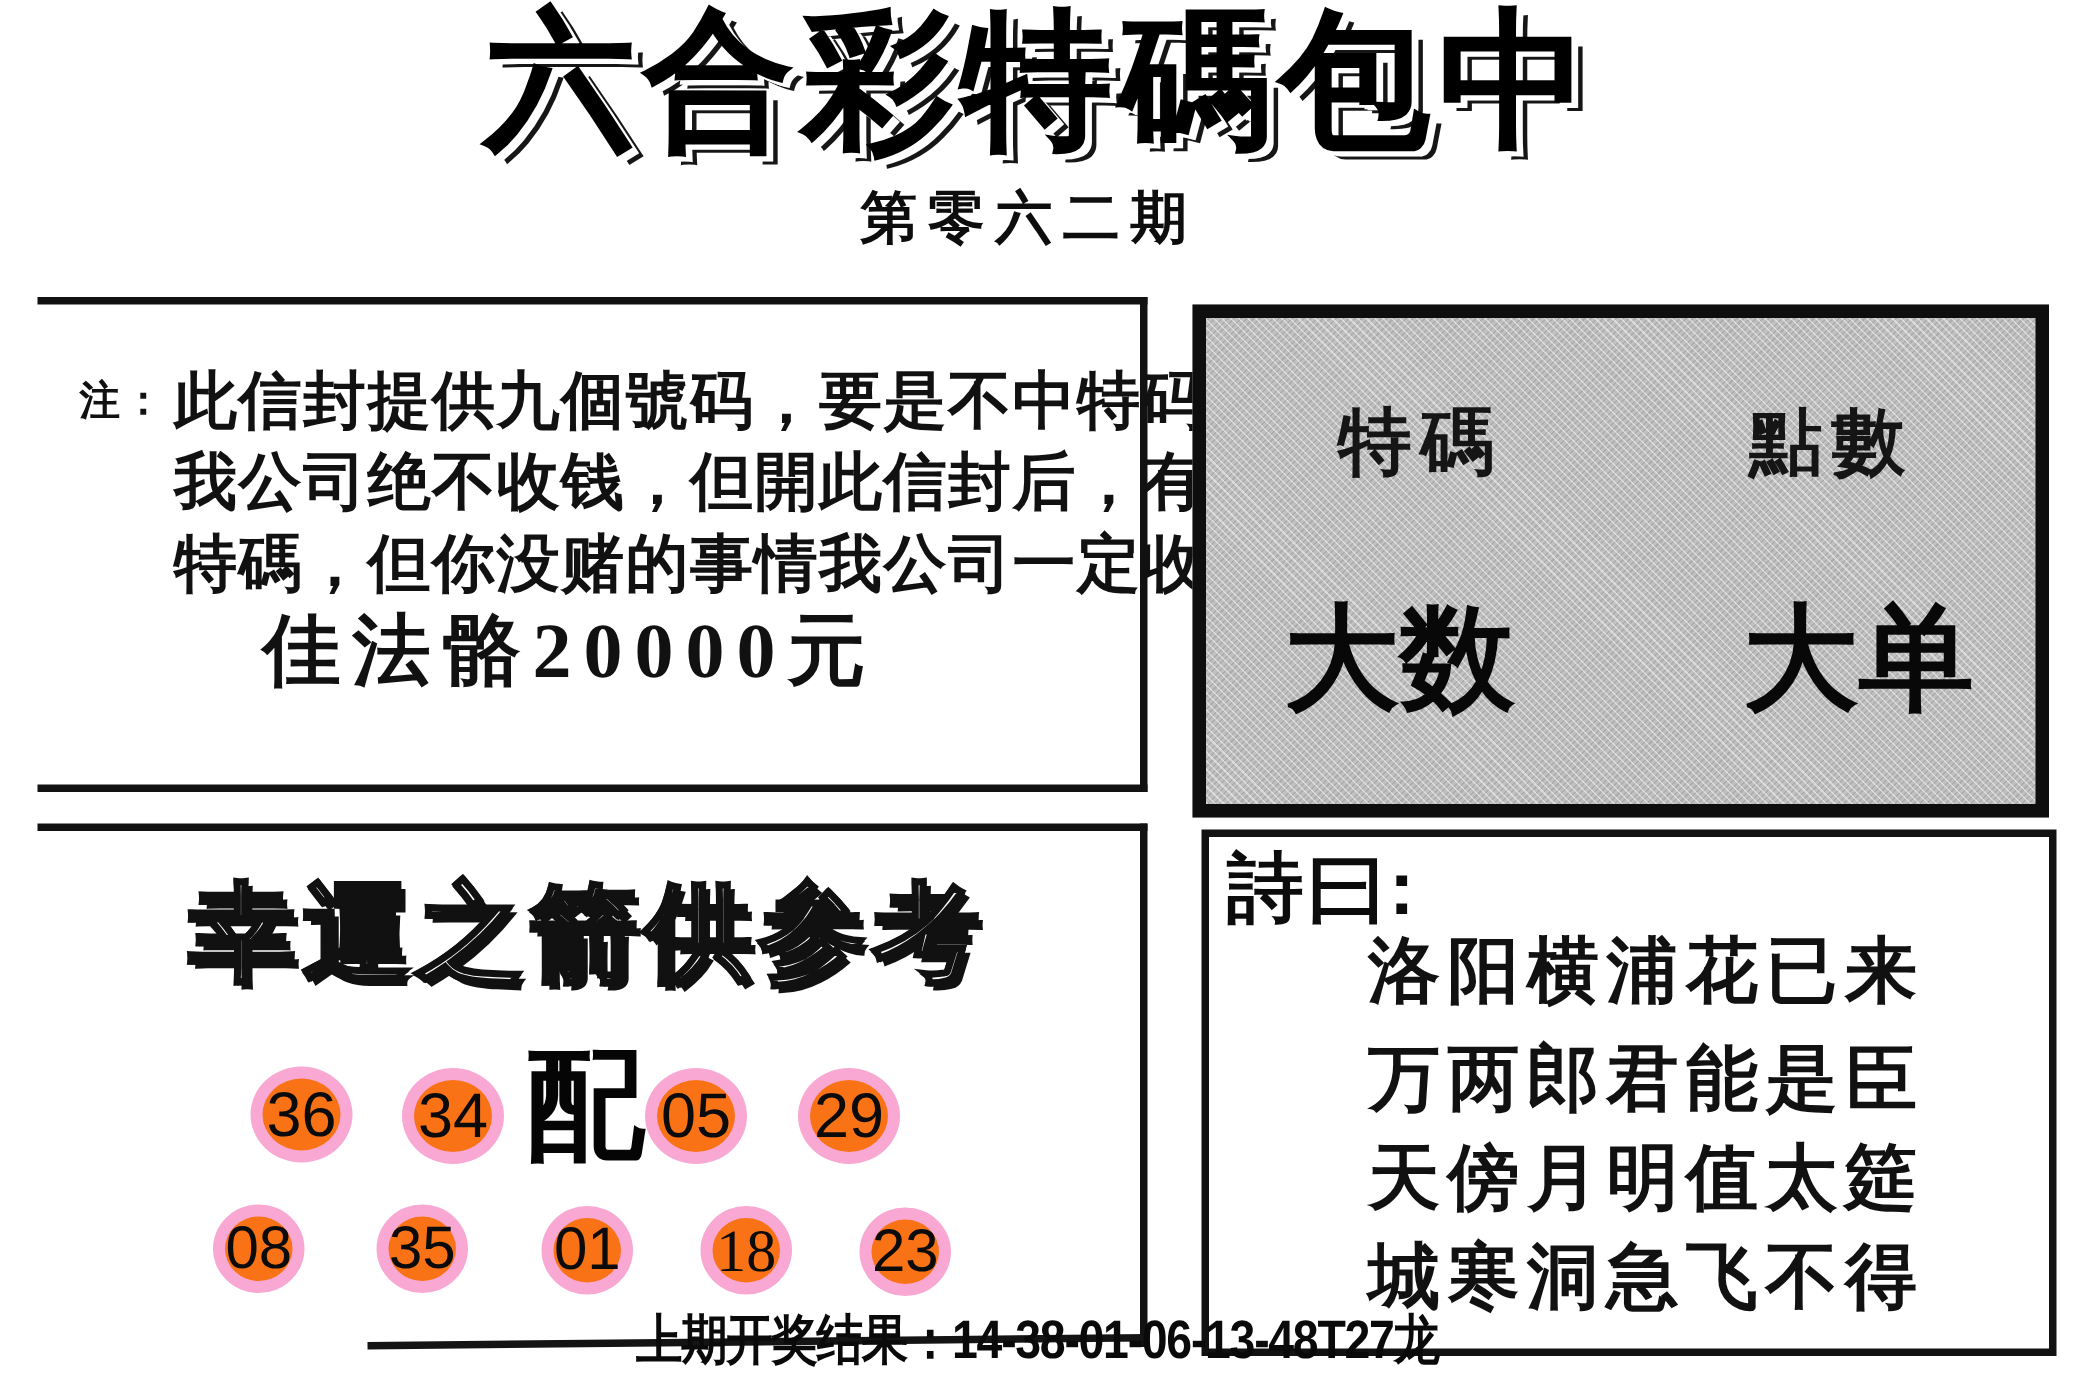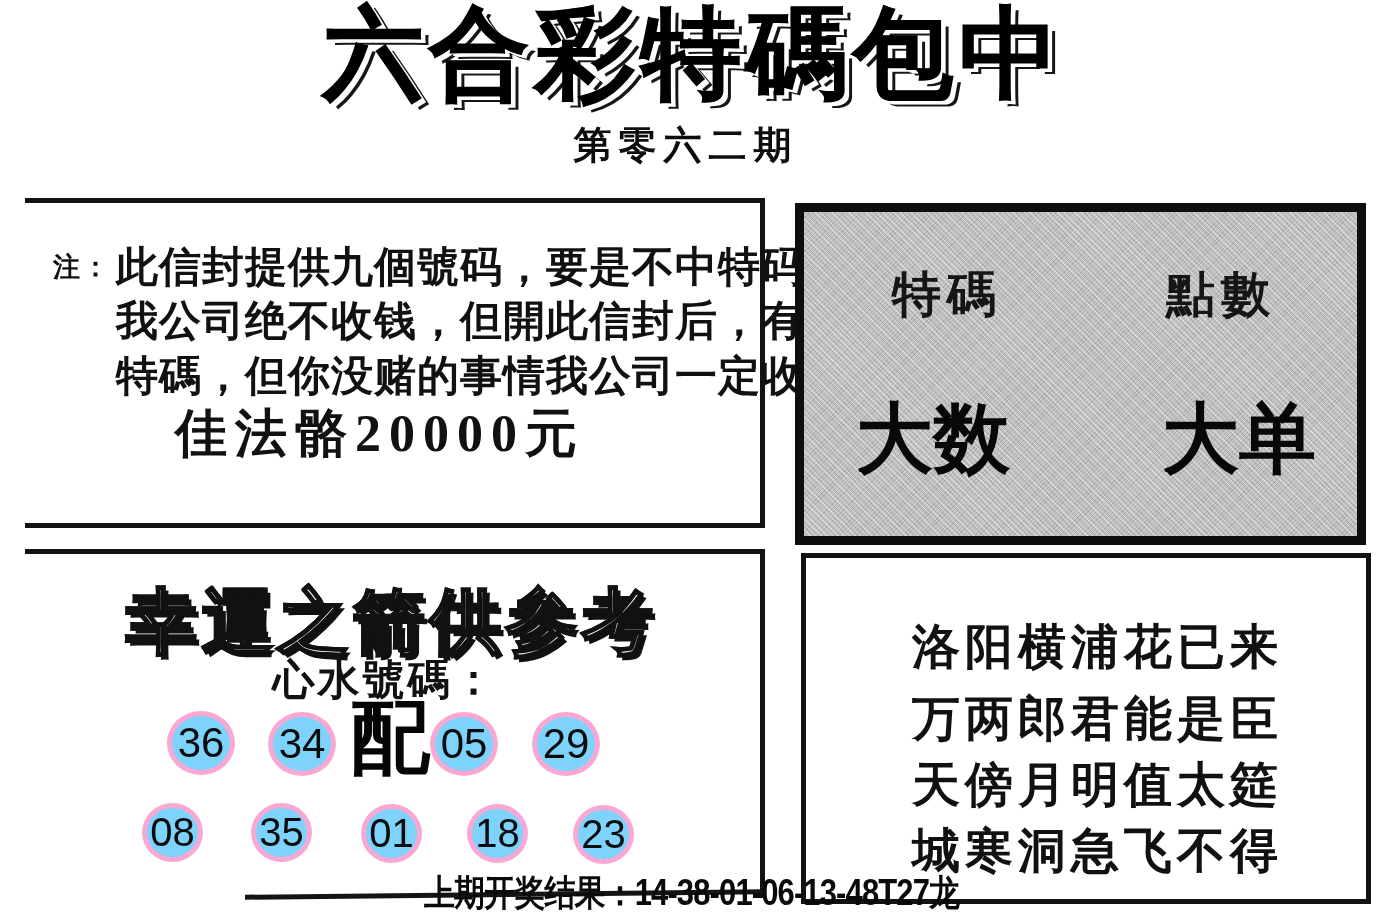--- a/index.html
+++ b/index.html
@@ -72,34 +72,34 @@
     position:absolute;left:392px;top:575px;transform:translateX(-50%);
     font-size:71px;font-weight:800;letter-spacing:5px;white-space:nowrap;
     color:#ffffff;-webkit-text-stroke:2.5px #111;
     text-shadow:4px 4px 0 #111,-1px -1px 0 #111,1px -1px 0 #111,-1px 1px 0 #111,1px 1px 0 #111;
   }
   .lucky-sub{
     position:absolute;left:385px;top:652px;transform:translateX(-50%);
     font-size:42px;font-weight:700;letter-spacing:3px;white-space:nowrap;
   }
   .circle{
-    position:absolute;border:5px solid #f9a8d4;border-radius:50%;background:#7dd3fc;
+    position:absolute;border:8px solid #f9a8d4;border-radius:50%;background:#f97316;
     display:flex;align-items:center;justify-content:center;
     font-family:"Liberation Sans","DejaVu Sans",sans-serif;color:#0b0b0b;
   }
   .r1{width:68px;height:64px;font-size:42px;}
   .r2{width:61px;height:59px;font-size:40px;}
   .c10{left:167px;top:711px;}
   .c11{left:268px;top:712px;}
   .c12{left:430px;top:712px;}
   .c13{left:532px;top:712px;}
   .c20{left:142px;top:803px;}
   .c21{left:251px;top:803px;}
   .c22{left:361px;top:804px;}
-  .c23{left:467px;top:804px;}
+  .c23{left:467px;top:804px;font-family:Liberation Serif, serif;}
   .c24{left:573px;top:805px;}
   .pei{
     position:absolute;left:390px;top:698px;transform:translateX(-50%);
     font-size:80px;font-weight:900;line-height:1;color:#050505;
   }
 
   
   .box-d{
     position:absolute;left:801px;top:553px;width:570px;height:351px;
     border:5px solid #121212;background:#fff;
@@ -141,35 +141,35 @@
 
   <div class="box-b"></div>
   <span class="pb-header pb-h0">特碼</span>
   <span class="pb-header pb-h1">點數</span>
   <span class="pb-value pb-v0">大数</span>
   <span class="pb-value pb-v1">大单</span>
 
   <div class="box-c"></div>
   <div class="box-c-bottom"></div>
   <div class="lucky-title">幸運之箭供参考</div>
-  <div class="lucky-sub">心水號碼：</div>
 
   <div class="circle r1 c10">36</div>
   <div class="circle r1 c11">34</div>
   <div class="pei">配</div>
   <div class="circle r1 c12">05</div>
   <div class="circle r1 c13">29</div>
 
   <div class="circle r2 c20">08</div>
   <div class="circle r2 c21">35</div>
   <div class="circle r2 c22">01</div>
   <div class="circle r2 c23">18</div>
   <div class="circle r2 c24">23</div>
 
   <div class="box-d"></div>
+  <div class="poem-title">詩曰:</div>
   <div class="poem-line pl0">洛阳横浦花已来</div>
   <div class="poem-line pl1">万两郎君能是臣</div>
   <div class="poem-line pl2">天傍月明值太筵</div>
   <div class="poem-line pl3">城寒洞急飞不得</div>
 
   <div class="footer-result">上期开奖结果：14-38-01-06-13-48T27龙</div>
 
 </div>
 
 </body></html>

